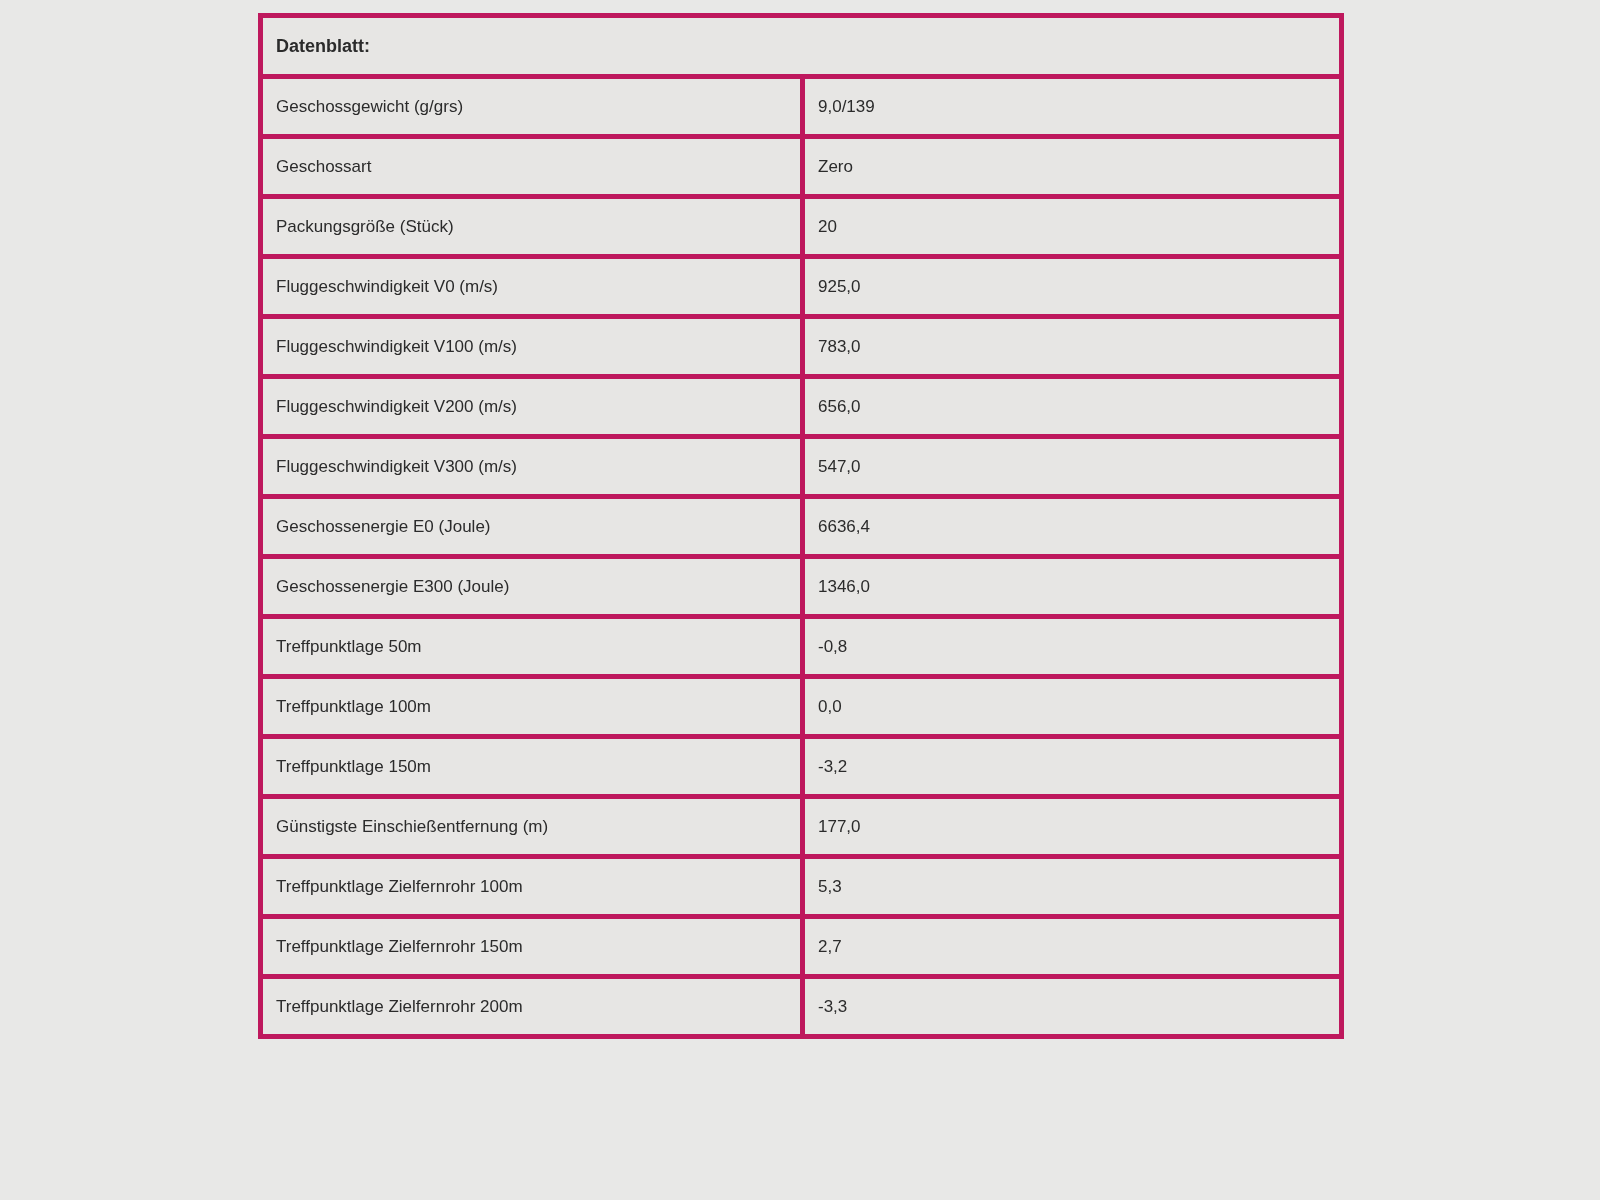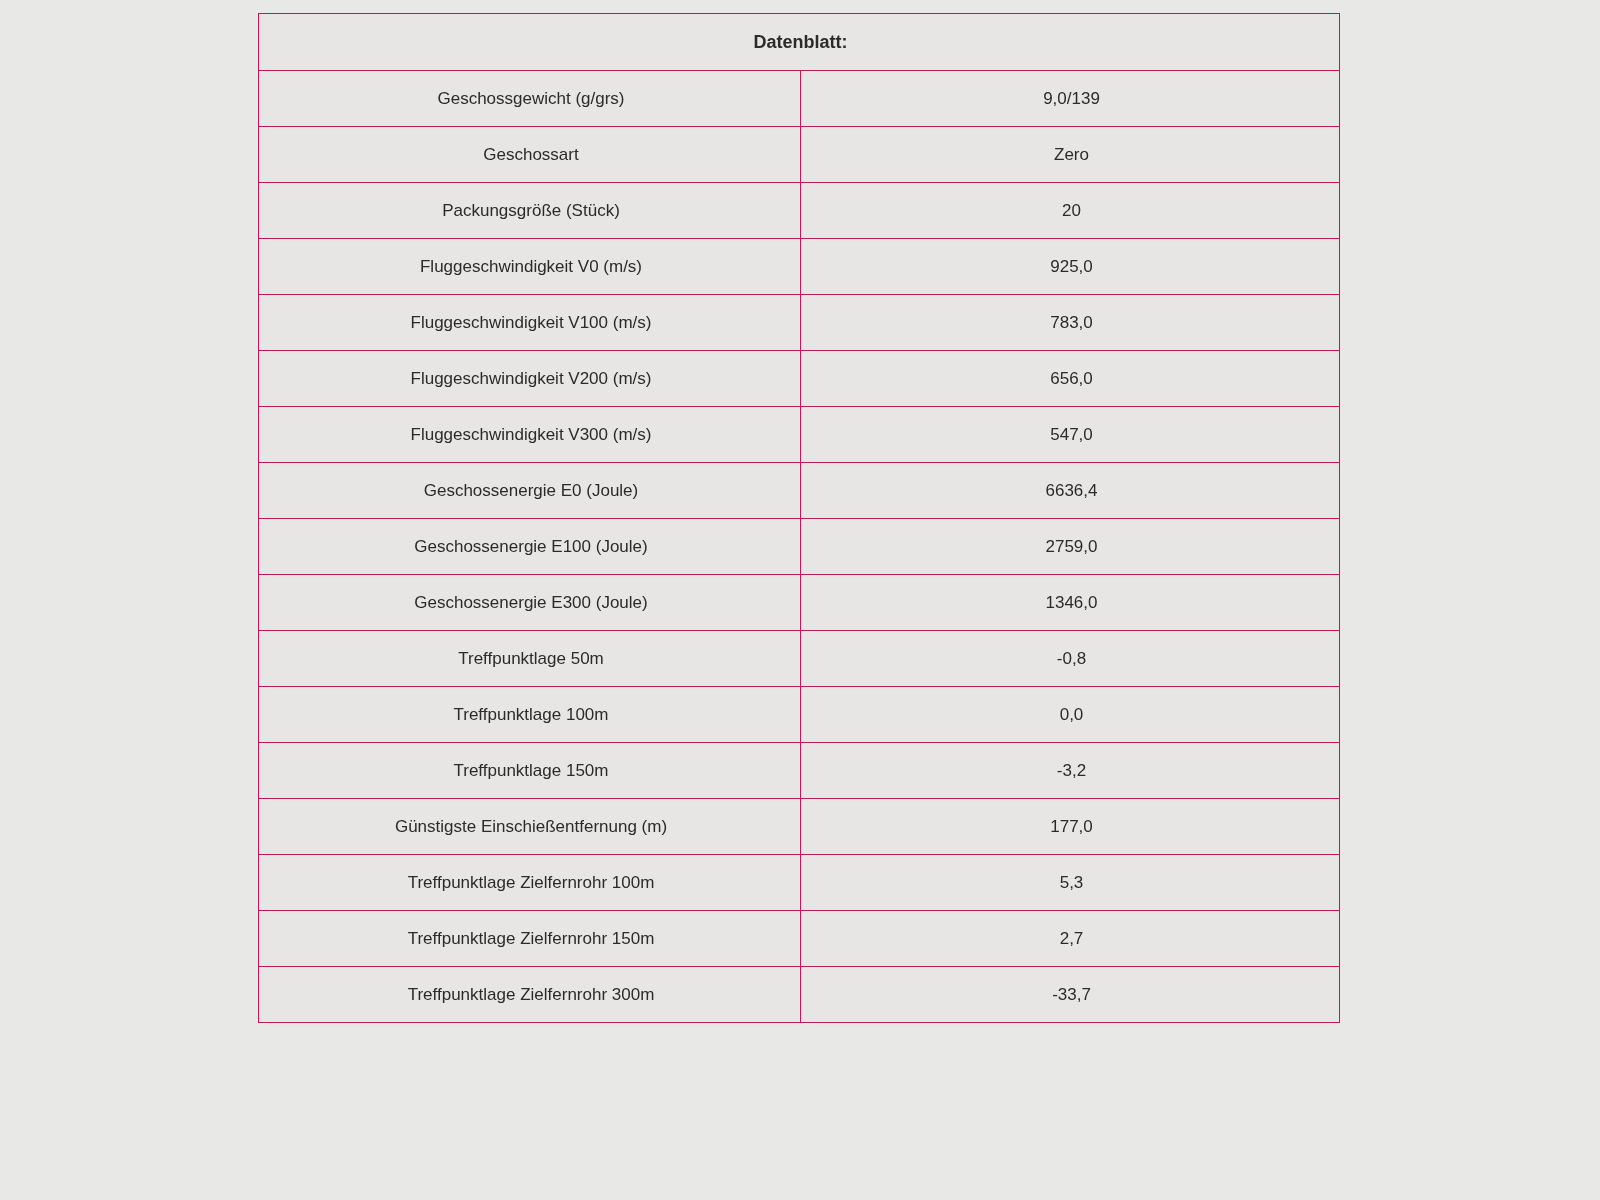--- a/index.html
+++ b/index.html
@@ -21,26 +21,26 @@
     width: 1081px;
   }
   table.datasheet {
     border-collapse: collapse;
     width: 100%;
     table-layout: fixed;
     background: transparent;
   }
   table.datasheet th,
   table.datasheet td {
-    border: 1px solid #be185d;
+    border: 5px solid #be185d;
     background: #e7e6e4;
     color: #2b2b2b;
     font-size: 17px;
     font-weight: 400;
-    text-align: center;
+    text-align: left;
     vertical-align: middle;
     height: 55px;
     padding: 0 10px 0 13px;
     overflow: hidden;
     white-space: nowrap;
   }
   table.datasheet th.title-cell {
     font-weight: 700;
     font-size: 18px;
     height: 56px;
@@ -90,24 +90,20 @@
         </tr>
         <tr>
           <td>Fluggeschwindigkeit V300 (m/s)</td>
           <td>547,0</td>
         </tr>
         <tr>
           <td>Geschossenergie E0 (Joule)</td>
           <td>6636,4</td>
         </tr>
         <tr>
-          <td>Geschossenergie E100 (Joule)</td>
-          <td>2759,0</td>
-        </tr>
-        <tr>
           <td>Geschossenergie E300 (Joule)</td>
           <td>1346,0</td>
         </tr>
         <tr>
           <td>Treffpunktlage 50m</td>
           <td>-0,8</td>
         </tr>
         <tr>
           <td>Treffpunktlage 100m</td>
           <td>0,0</td>
@@ -122,18 +118,18 @@
         </tr>
         <tr>
           <td>Treffpunktlage Zielfernrohr 100m</td>
           <td>5,3</td>
         </tr>
         <tr>
           <td>Treffpunktlage Zielfernrohr 150m</td>
           <td>2,7</td>
         </tr>
         <tr>
-          <td>Treffpunktlage Zielfernrohr 300m</td>
-          <td>-33,7</td>
+          <td>Treffpunktlage Zielfernrohr 200m</td>
+          <td>-3,3</td>
         </tr>
       </tbody>
   </table>
 </div>
 
 </body></html>

